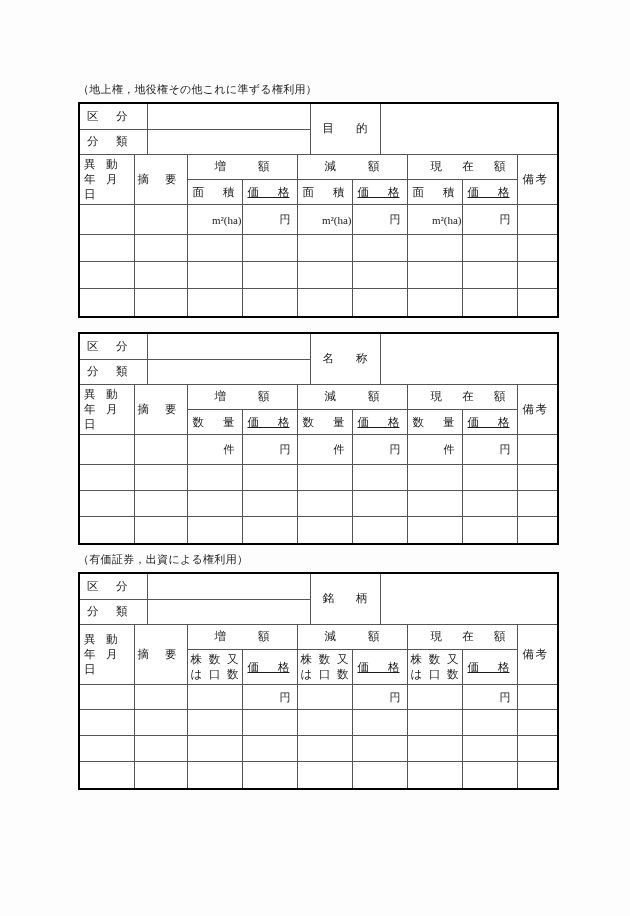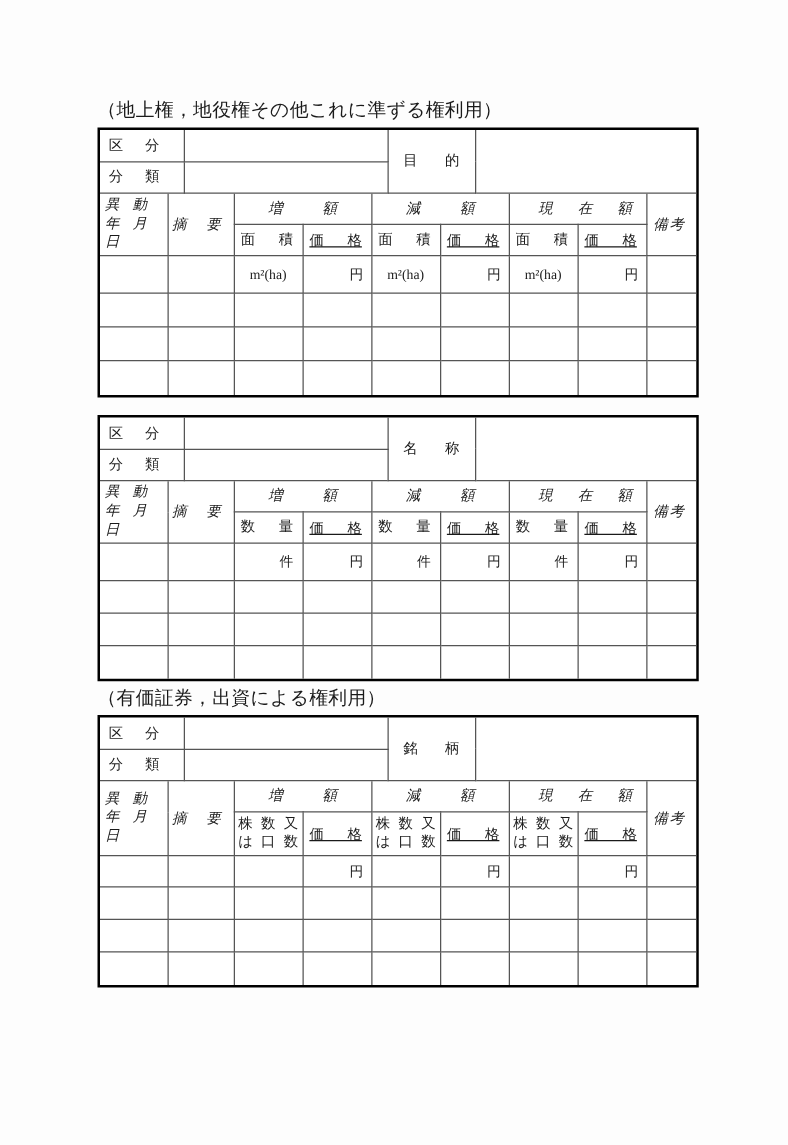--- a/index.html
+++ b/index.html
@@ -9,61 +9,61 @@
     font-family:"Liberation Serif","DejaVu Serif",serif;
     color:#1a1a1a;
     overflow:hidden;
   }
   .page { position:relative; width:630px; height:916px; }
   .form-block { position:absolute; left:78px; width:481px; }
   .b1 { top:82px; }
   .b2 { top:332px; }
   .b3 { top:552px; }
   .block-title {
-    font-size:15px; line-height:14px; margin-bottom:6px;
+    font-size:11px; line-height:14px; margin-bottom:6px;
     letter-spacing:0.3px; white-space:nowrap;
   }
   .tbl-wrap { border:2px solid #000; width:481px; background:#fff; }
   table { border-collapse:collapse; table-layout:fixed; width:477px; }
   td {
     border:1px solid #555; font-size:11.5px; vertical-align:middle;
     padding:0; overflow:hidden;
   }
   
   .top-table tbody tr:first-child > td { border-top:none; }
   .top-table td:first-child { border-left:none; }
   .top-table td:last-child { border-right:none; }
   .main-table tbody tr:first-child > td { border-top:none; }
   .main-table td:first-child { border-left:none; }
   .main-table td:last-child { border-right:none; }
   .main-table tbody tr:last-child > td { border-bottom:none; }
 
   .top-table tr { height:25px; }
-  .hdr1 { height:25px;font-style:italic; }
+  .hdr1 { height:25px; }
   .hdr2 { height:25px; }
   .b3 .hdr2 { height:35px; }
   .unit-row { height:30px; }
   .b3 .unit-row { height:25px; }
   .data-row { height:27px; }
   .b2 .data-row, .b3 .data-row { height:26px; }
 
   .jst { text-align:justify; text-align-last:justify; }
   .kubun-lbl   { padding:0 19px 0 7px; }
   .center-lbl  { padding:0 12px; }
   .summary-lbl { padding:0 10px 0 3px; }
   .span-lbl    { padding:0 27px; }
   .curr-lbl    { padding:0 11px 0 23px; }
   .remarks-lbl { padding:0 10px 0 5px; }
   .price-lbl   { padding:0 7px 0 5px;text-decoration:underline; }
   .date-lbl .jst { padding:0 16px 0 4px; line-height:15px; }
   .qty-lbl .jst  { padding:0 7px 0 5px; line-height:15px; }
   .b3 .qty-lbl .jst { padding:0 3px; }
   .unit { font-size:11px; }
   .unit-price { text-align:right; padding-right:6px; }
-  .b1 .unit-qty { text-align:center; }
+  .b1 .unit-qty { text-align:right; }
   .b2 .unit-qty { text-align:right; padding-right:7px; }
 </style>
 </head>
 <body>
 
 <div class="page">
 
   <section class="form-block b1">
     <div class="block-title">（地上権，地役権その他これに準ずる権利用）</div>
     <div class="tbl-wrap">

